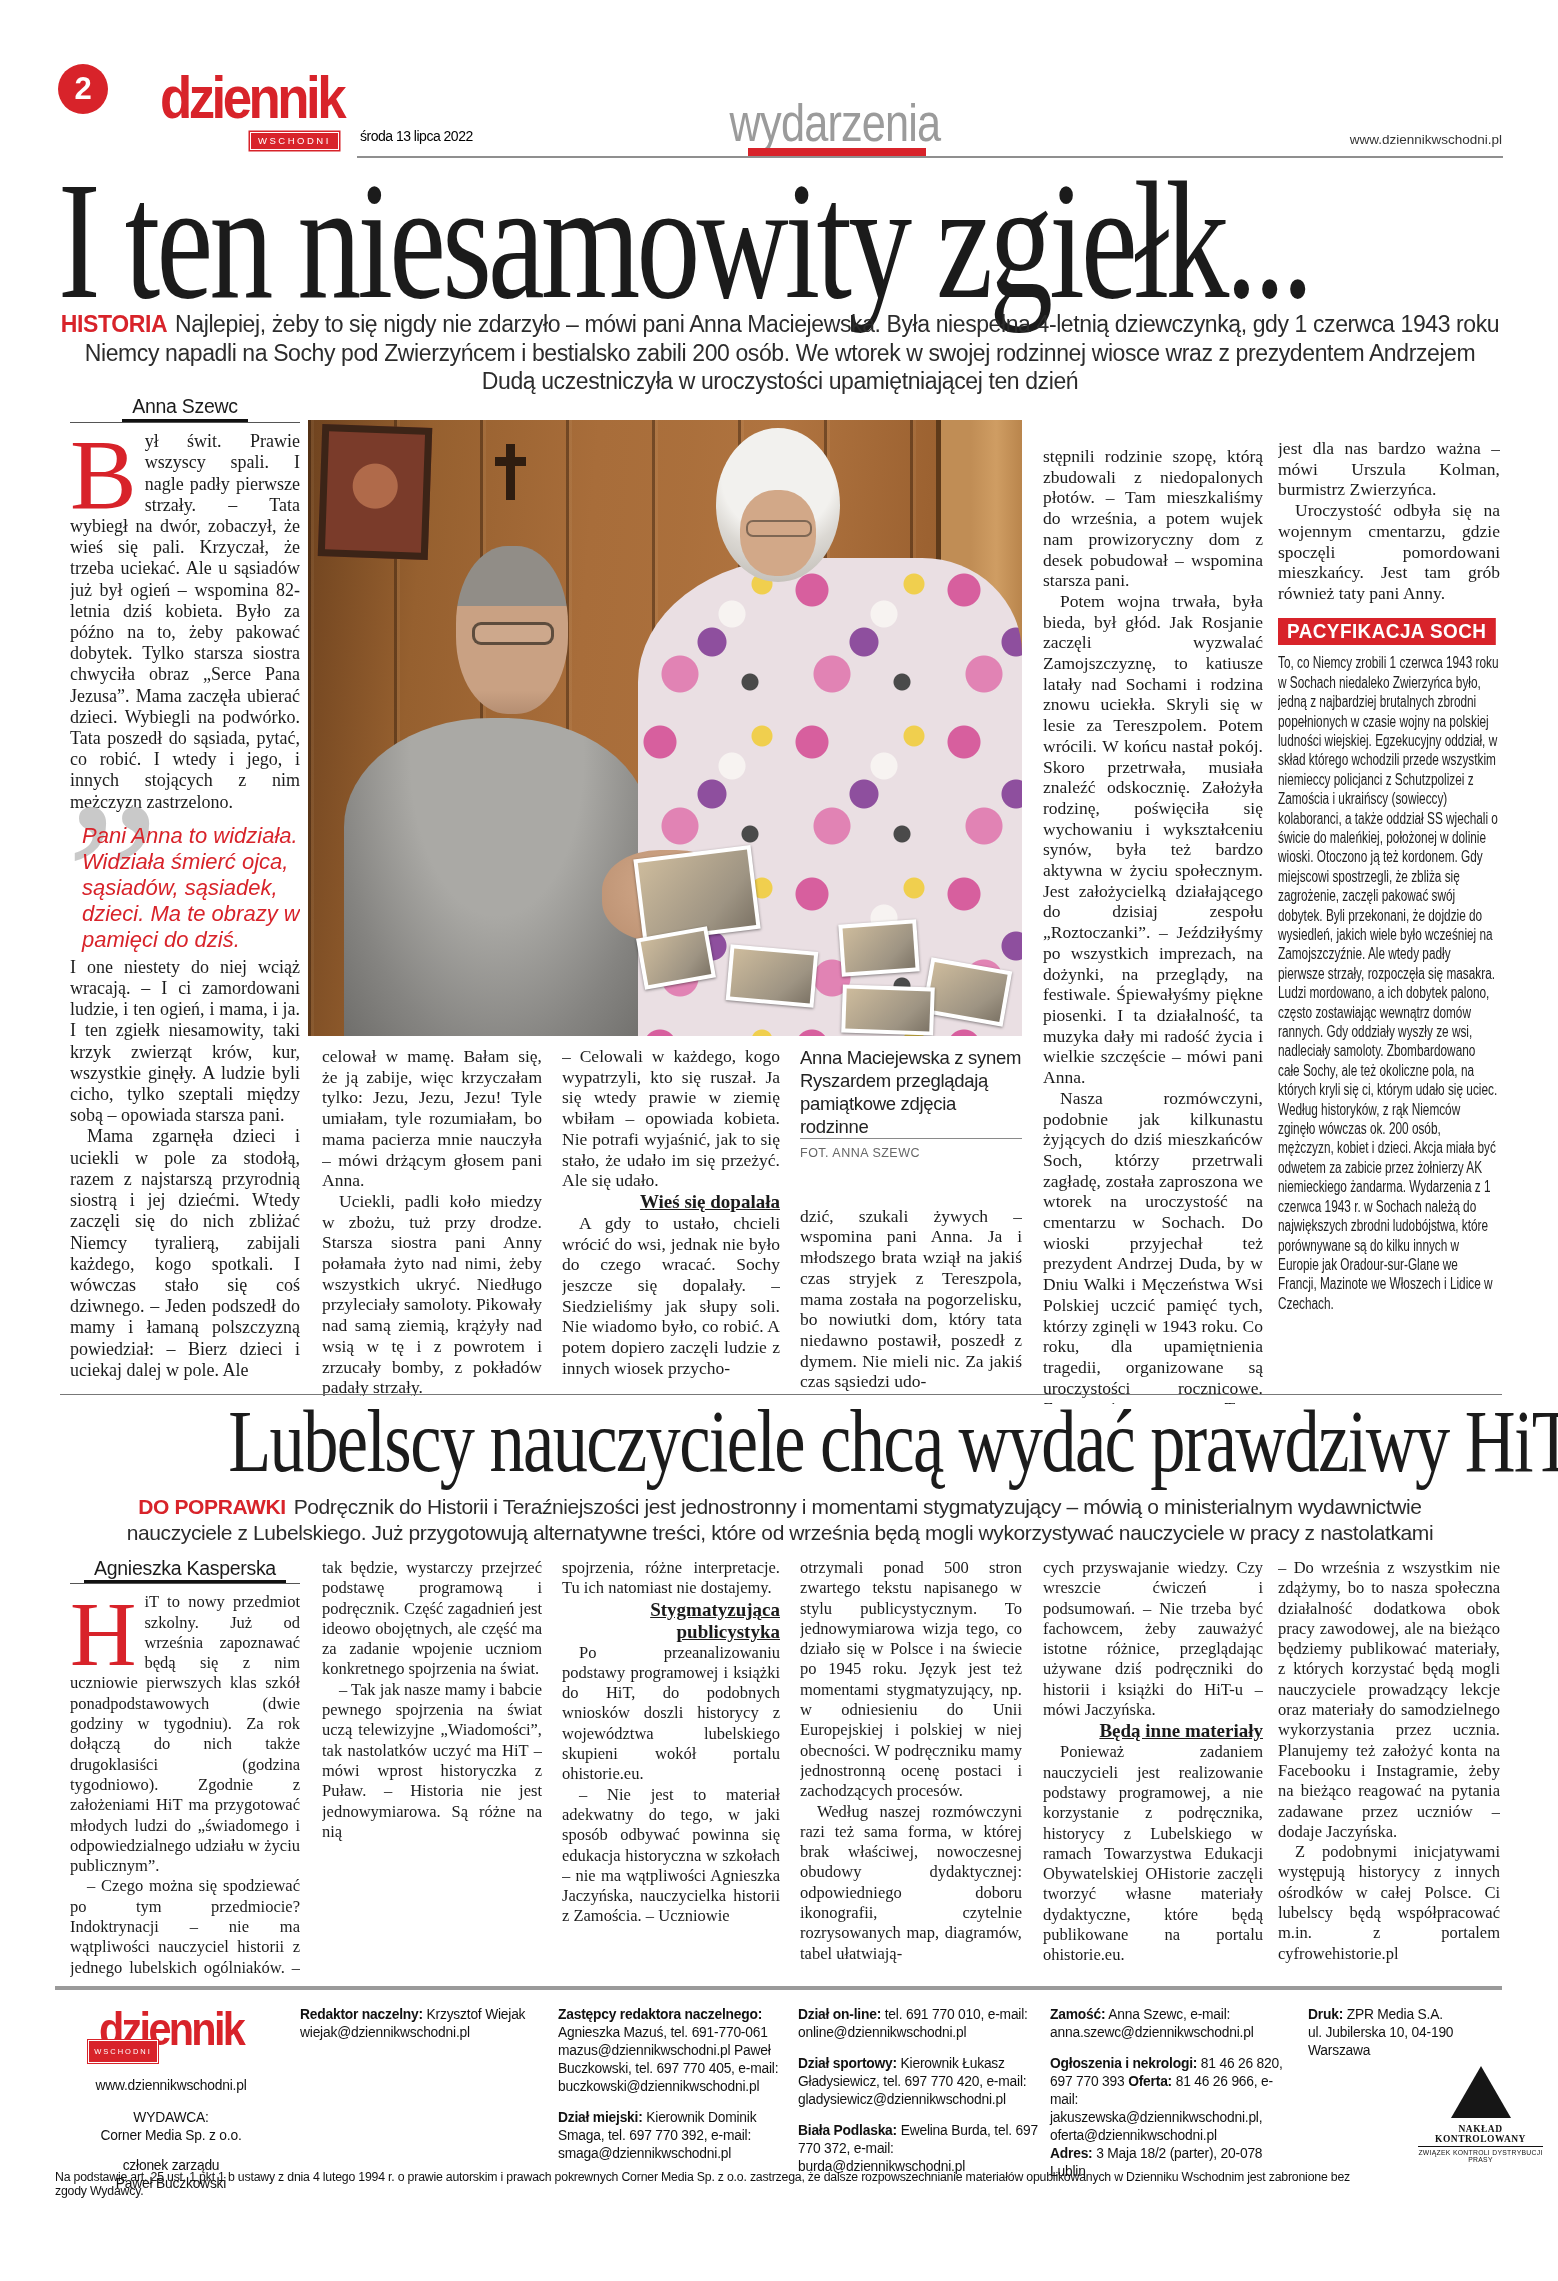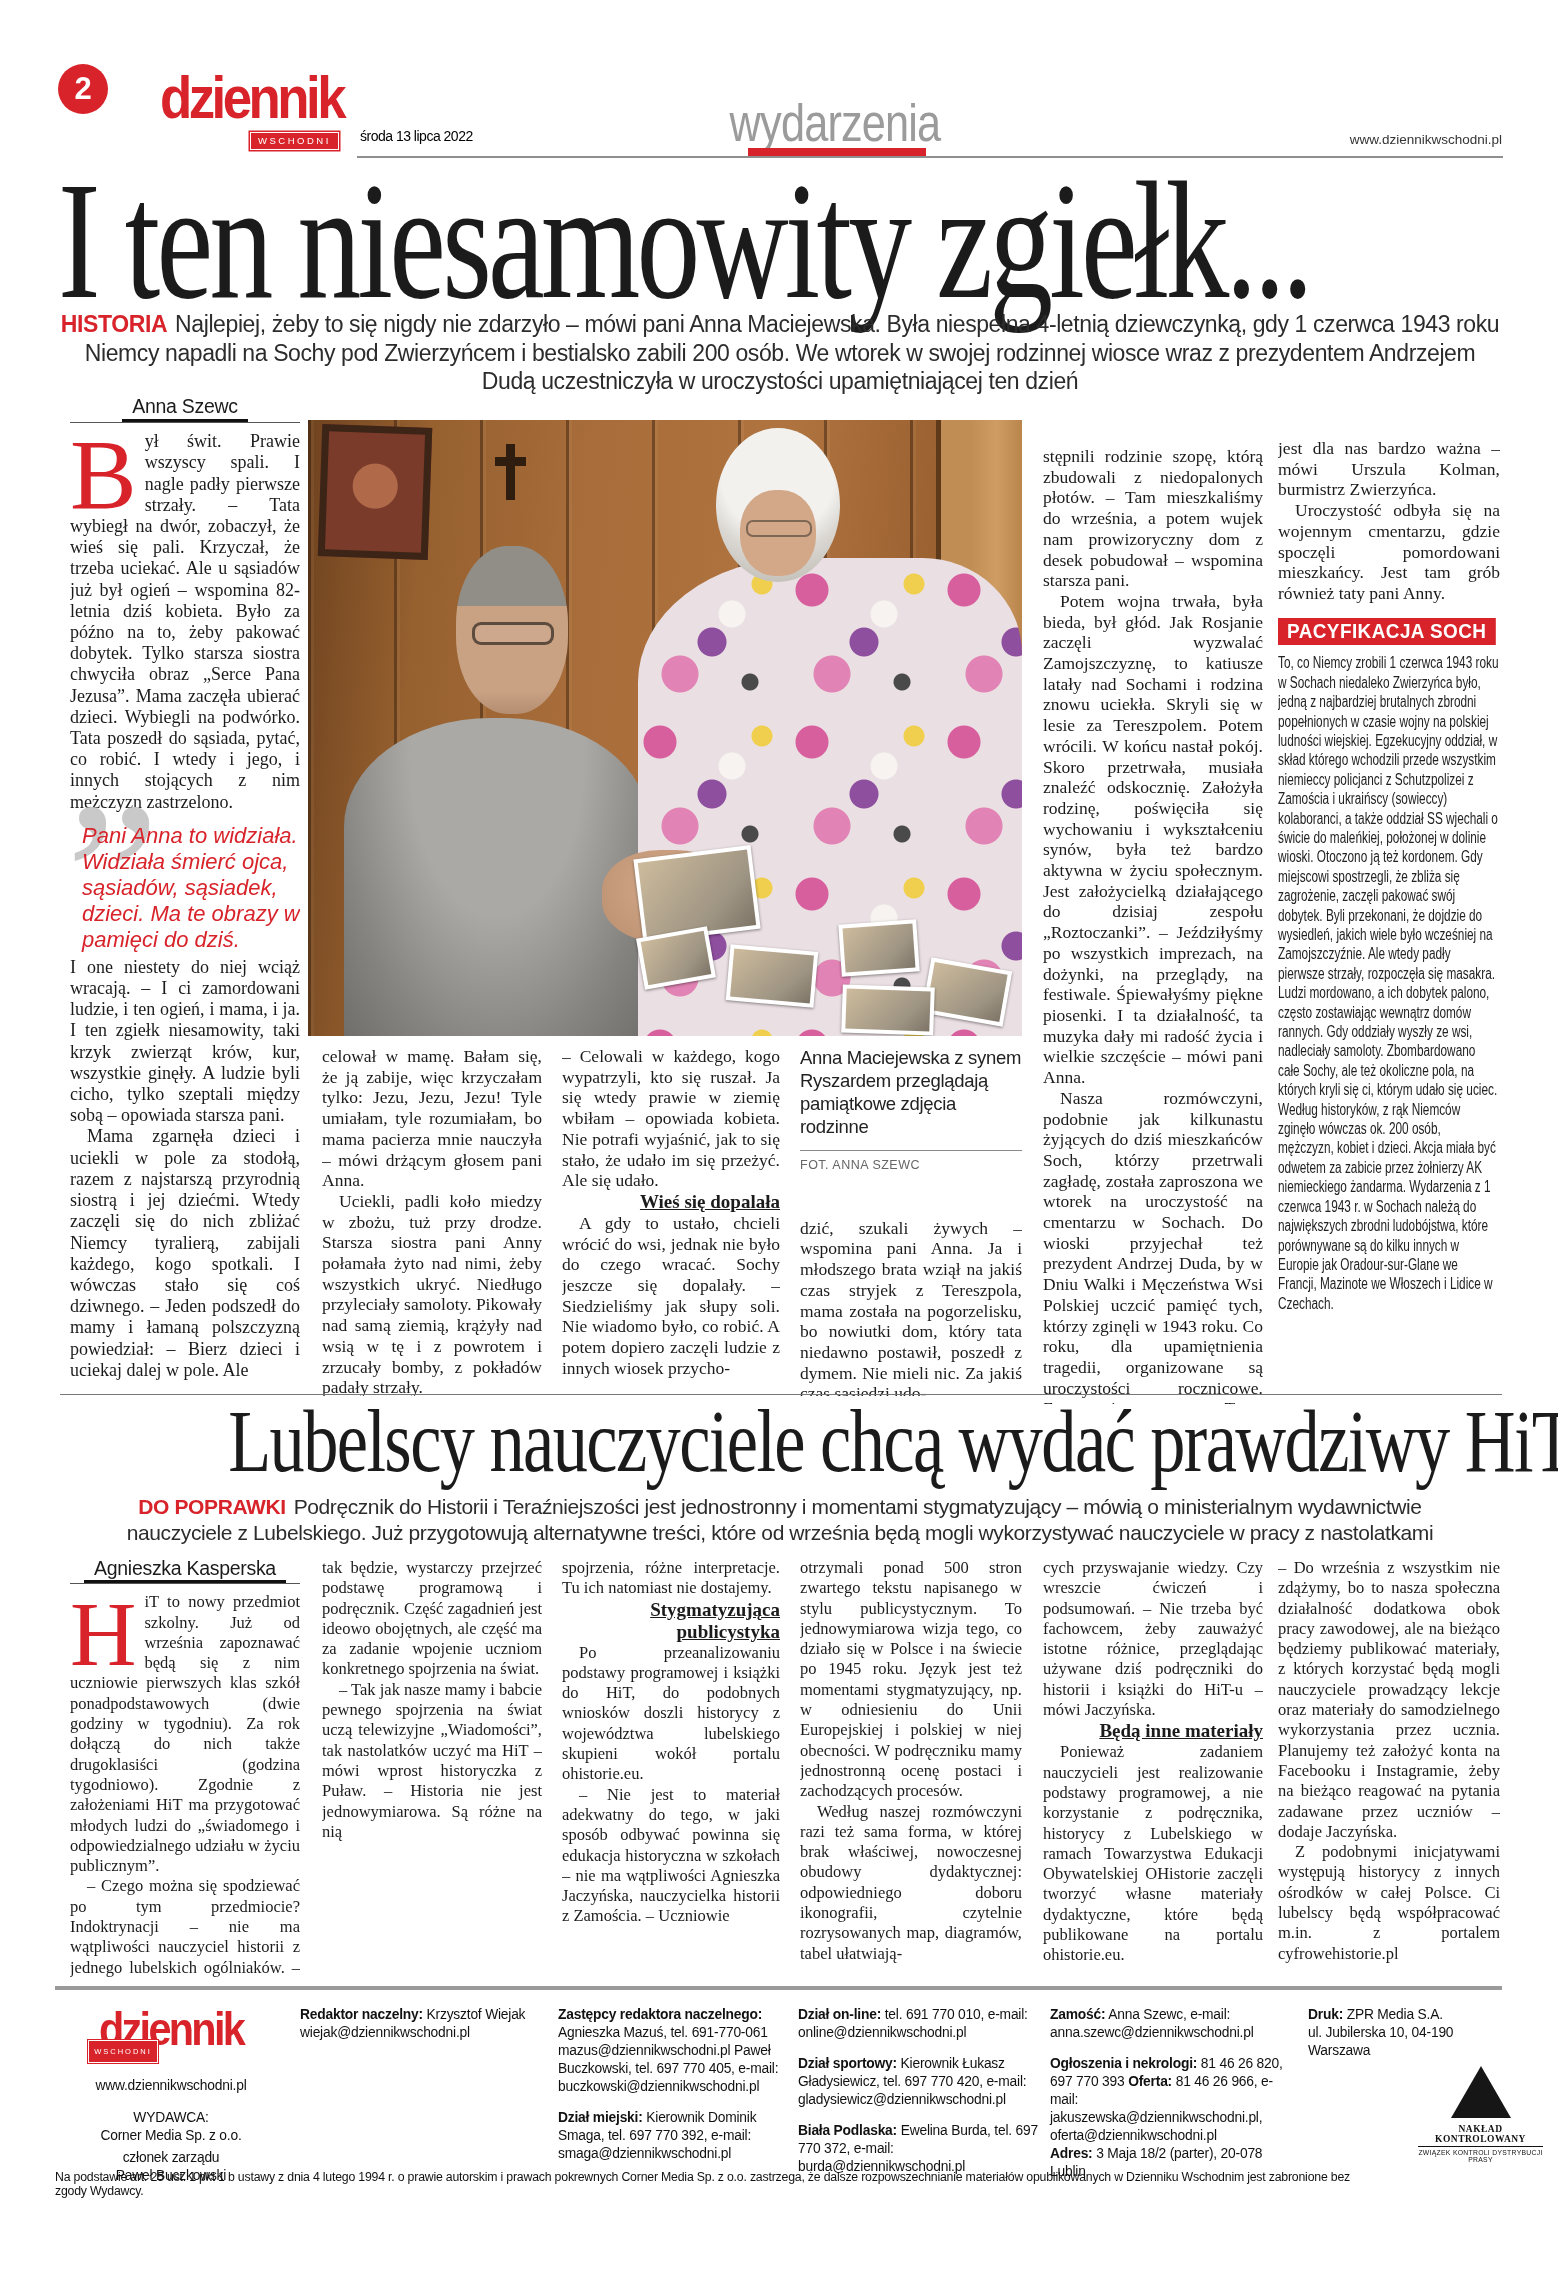--- a/index.html
+++ b/index.html
@@ -64,21 +64,21 @@
   .pullquote .qtext{position:relative;z-index:1;}
   .qmark{position:absolute;left:-16px;top:-52px;z-index:0;color:#c9c9c9;
          font-family:"Liberation Serif",serif;font-size:210px;line-height:1;font-style:normal;}
   .qmark::before{content:"\201D";}
 
   .subhead{font-weight:bold;font-size:19px;line-height:22px;margin:9px 0 5px;text-align:right;text-decoration:underline;}
 
   .caption{font-family:"Liberation Sans",sans-serif;font-size:18.5px;line-height:23px;
            color:#222;text-align:left;letter-spacing:-.3px;}
   .credit{font-family:"Liberation Sans",sans-serif;font-size:12.5px;letter-spacing:.5px;color:#666;
-          border-top:1px solid #8a8a8a;margin-top:12px;padding-top:4px;text-align:left;}
+          border-top:1px solid #8a8a8a;margin-top:0;padding-top:4px;text-align:left;}
   .c4a .body-after-caption{margin-top:42px;}
 
   
   .boxtitle{display:inline-block;background:var(--red);color:#fff;margin-top:14px;
             font-family:"Liberation Sans",sans-serif;font-weight:bold;font-size:21px;
             padding:3px 10px 4px;letter-spacing:.5px;transform:scaleX(.9);transform-origin:0 0;
             white-space:nowrap;}
   .boxtext{font-family:"Liberation Sans",sans-serif;font-size:16px;line-height:19.4px;
            color:#222;text-align:left;width:300px;transform:scaleX(.738);transform-origin:0 0;
            margin-top:8px;letter-spacing:0;}
@@ -287,21 +287,21 @@
   <div class="abs footrule"></div>
 
   <div class="abs fcol flogo">
     <div>
       <span class="flogo-main">dziennik</span><br>
       <span class="flogo-badge">WSCHODNI</span>
     </div>
     <div class="fsite">www.dziennikwschodni.pl</div>
     <div class="fpub">WYDAWCA:</div>
     <div>Corner Media Sp. z o.o.</div>
-    <div style="margin-top:4px">członek zarządu</div>
+    <div style="margin-top:12px">członek zarządu</div>
     <div>Paweł Buczkowski</div>
   </div>
 
   <div class="abs fcol f2">
     <p><b>Redaktor naczelny:</b> <span>Krzysztof Wiejak wiejak@dziennikwschodni.pl</span></p>
   </div>
 
   <div class="abs fcol f3">
     <p><b>Zastępcy redaktora naczelnego:</b> <span>Agnieszka Mazuś, tel. 691-770-061 mazus@dziennikwschodni.pl Paweł Buczkowski, tel. 697 770 405, e-mail: buczkowski@dziennikwschodni.pl</span></p>
     <p><b>Dział miejski:</b> <span>Kierownik Dominik Smaga, tel. 697 770 392, e-mail: smaga@dziennikwschodni.pl</span></p>

